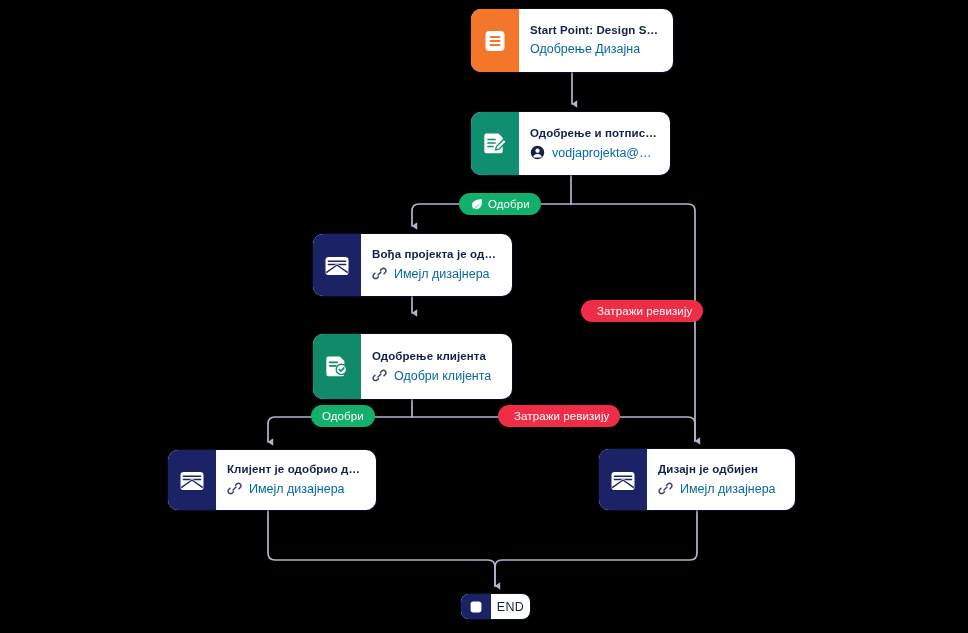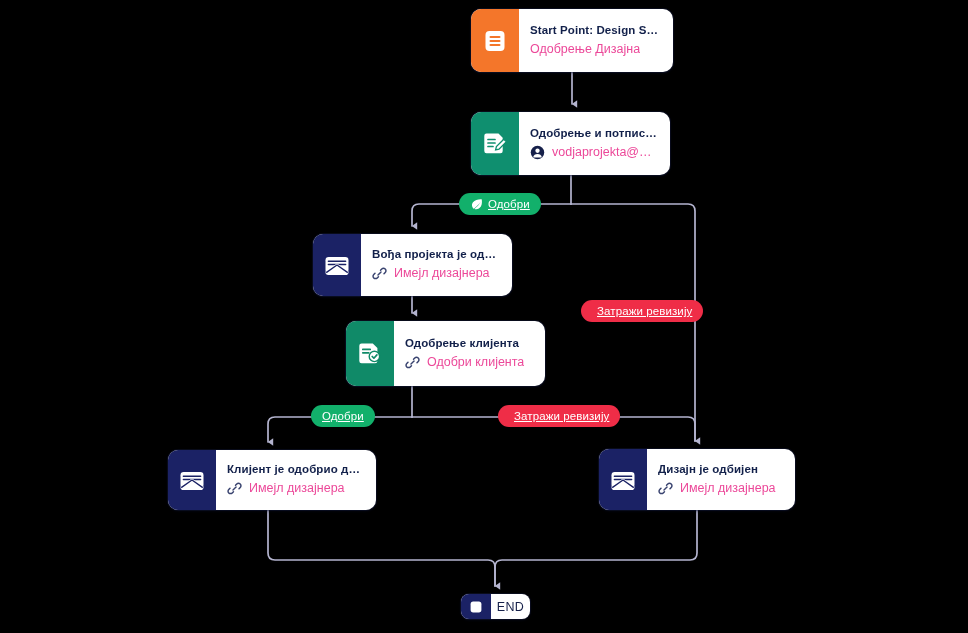--- a/index.html
+++ b/index.html
@@ -51,45 +51,45 @@
     font-size: 11.5px;
     font-weight: bold;
     color: #12204a;
     white-space: nowrap;
     overflow: hidden;
     text-overflow: ellipsis;
     letter-spacing: .1px;
   }
   .node .sub {
     display: flex;
-    align-items: flex-start;
+    align-items: flex-end;
     gap: 7px;
     font-size: 12.5px;
-    color: #ec4899;
+    color: #0369a1;
     white-space: nowrap;
     overflow: hidden;
   }
   .node .sub .sub-text {
     overflow: hidden;
     text-overflow: ellipsis;
     white-space: nowrap;
   }
   .node .sub svg { flex: 0 0 auto; display: block; }
 
   
   .col-orange { background: #f4762a; }
   .col-teal   { background: #0f8f6f; }
   .col-teal2  { background: #108a68; }
   .col-navy   { background: #1b2265; }
 
   
   #node-start   { left: 471px; top: 9px;   width: 202px; height: 63px; }
   #node-lead    { left: 471px; top: 112px; width: 199px; height: 63px; }
   #node-leadmail{ left: 313px; top: 234px; width: 199px; height: 62px; }
-  #node-client  { left: 313px; top: 321px; width: 199px; height: 65px; margin-left: 33px; }
+  #node-client  { left: 313px; top: 334px; width: 199px; height: 65px; }
   #node-approved{ left: 168px; top: 450px; width: 208px; height: 60px; }
   #node-rejected{ left: 599px; top: 449px; width: 196px; height: 61px; }
 
   
   #node-end {
     position: absolute;
     left: 461px; top: 594px;
     width: 69px; height: 25px;
     display: flex;
     align-items: stretch;
@@ -117,21 +117,20 @@
     display: flex;
     align-items: center;
     gap: 5px;
     height: 22px;
     padding: 0 11px;
     border-radius: 11px;
     font-size: 11.5px;
     color: #ffffff;
     white-space: nowrap;
     letter-spacing: .1px;
-    text-decoration: underline;
   }
   .badge.green { background: #12b06b; }
   .badge.red   { background: #ef2d47; padding-left: 16px; }
   .badge svg { display: block; flex: 0 0 auto; }
 
   #badge-approve-1 { left: 459px; top: 193px; }
   #badge-revise-1  { left: 581px; top: 300px; }
   #badge-approve-2 { left: 311px; top: 405px; }
   #badge-revise-2  { left: 498px; top: 405px; }
 </style>

